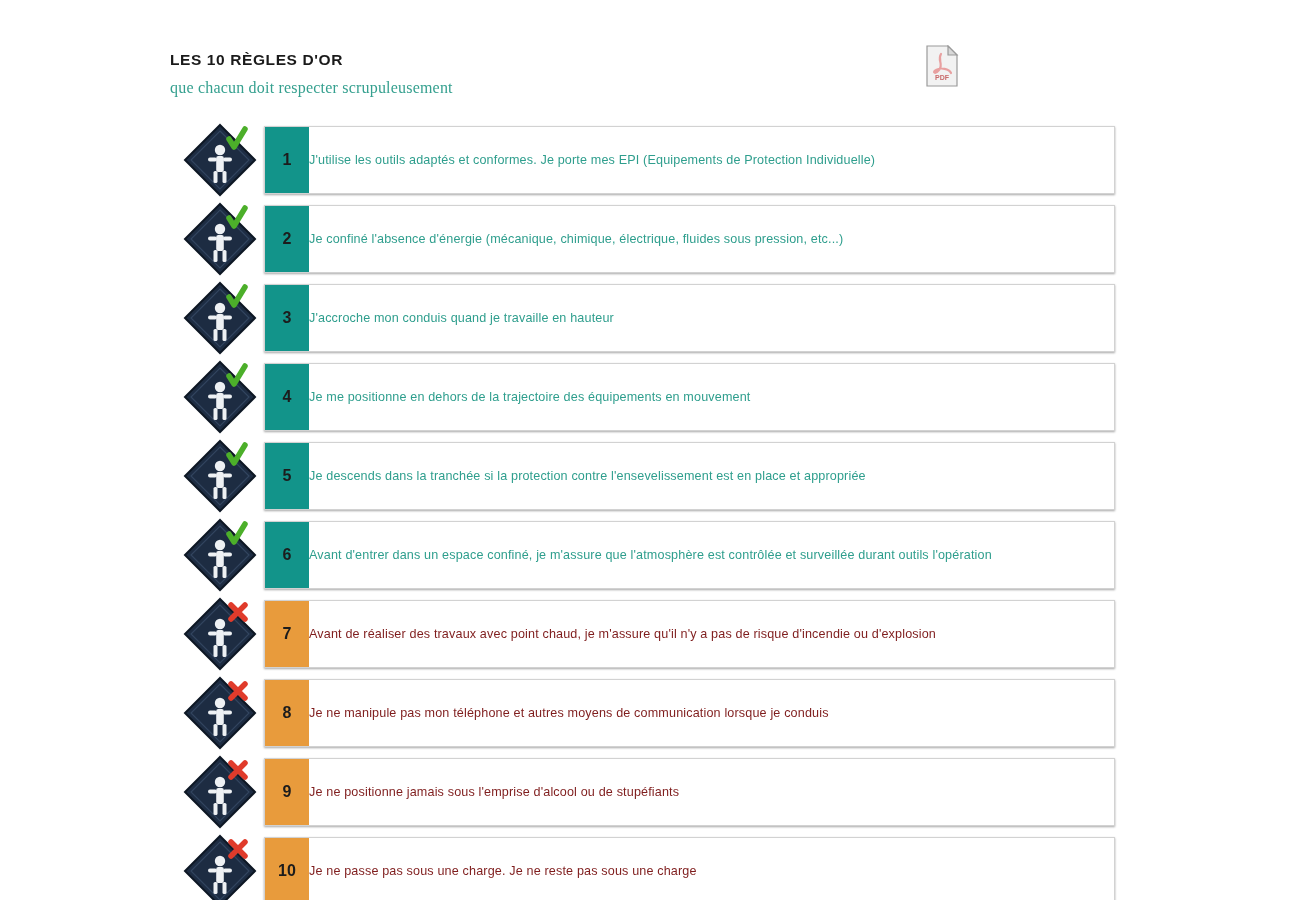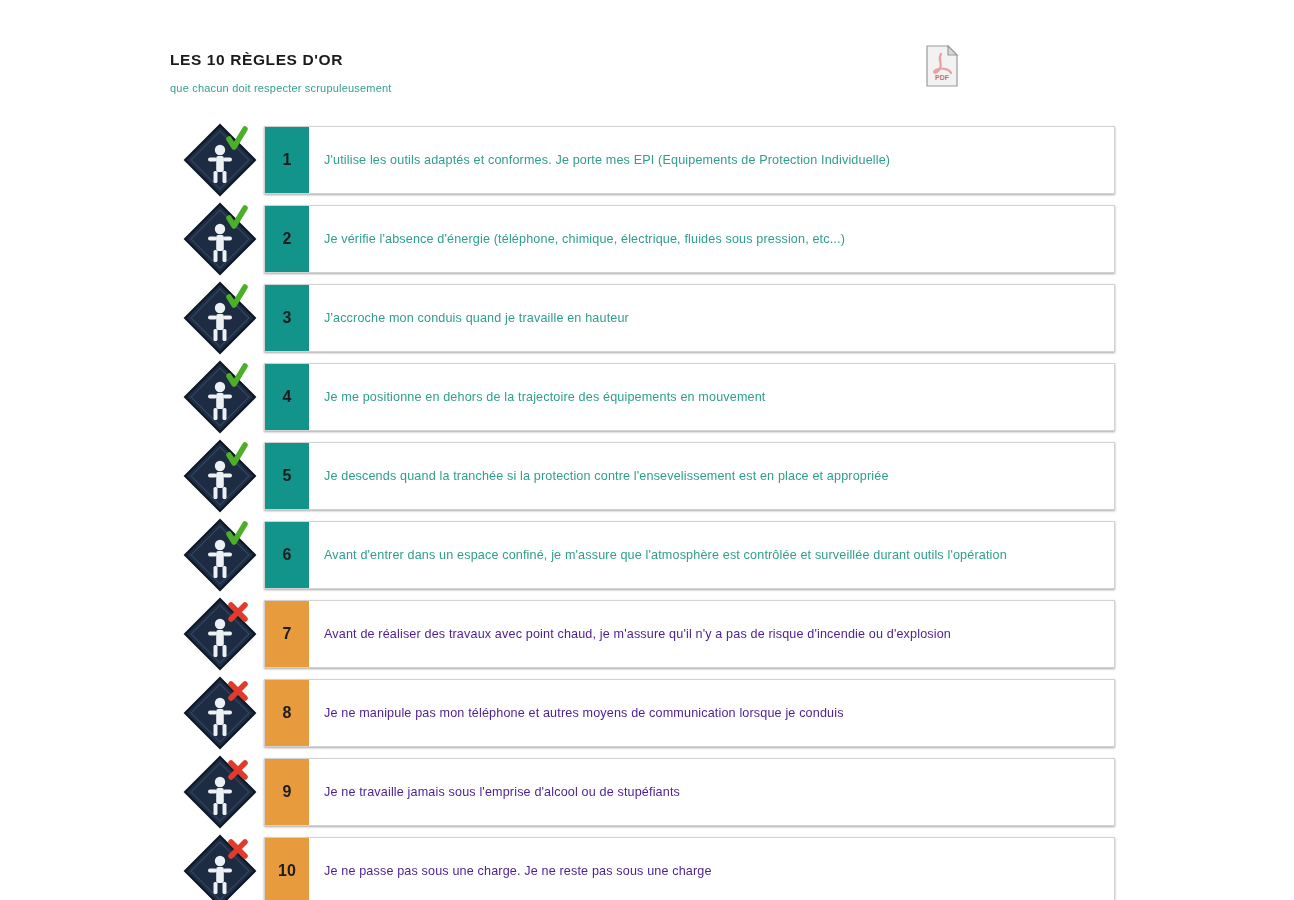--- a/index.html
+++ b/index.html
@@ -29,24 +29,25 @@
   }
   .header-title {
     font-size: 15.5px;
     font-weight: bold;
     letter-spacing: 0.6px;
     color: #1a1a1a;
     line-height: 20px;
   }
   .header-subtitle {
     margin-top: 8px;
-    font-size: 11px;
+    font-size: 16px;
     color: #35a08f;
     line-height: 20px;
     letter-spacing: 0.2px;
+    font-family: Liberation Serif, serif;
   }
 
   
   .pdf-icon {
     position: absolute;
     right: 106px;
     top: 13px;
     width: 34px;
     height: 42px;
     cursor: pointer;
@@ -102,28 +103,28 @@
     color: #1c1c1c;
   }
 
   .rule-number.teal { background: #12948a; }
   .rule-number.orange { background: #e89b3c; }
 
   .rule-text {
     flex: 1 1 auto;
     display: flex;
     align-items: center;
-    padding-left: 15px;
+    padding-left: 0;
     padding-right: 12px;
     font-size: 12.6px;
     line-height: 16px;
     letter-spacing: 0.15px;
   }
   .rule-text.teal { color: #2e9e8d; }
-  .rule-text.orange { color: #4c1d95; }
+  .rule-text.orange { color: #7f1d1d; }
 </style>
 </head>
 <body>
 
 <div class="page">
 
   <div class="header">
     <div class="header-title">LES 10 RÈGLES D'OR</div>
     <div class="header-subtitle">que chacun doit respecter scrupuleusement</div>
   </div>
@@ -166,21 +167,21 @@
               <rect x="33.2" y="33" width="7.6" height="16" rx="2"></rect>
               <rect x="25" y="34.5" width="9" height="4" rx="2"></rect>
               <rect x="40" y="34.5" width="9" height="4" rx="2"></rect>
               <rect x="30.5" y="48" width="4" height="12" rx="1.6"></rect>
               <rect x="39.5" y="48" width="4" height="12" rx="1.6"></rect>
             </g>
             <path d="M46,16 L51,24 L62,6" fill="none" stroke="#4caf2a" stroke-width="5.5" stroke-linecap="round" stroke-linejoin="round"></path>
           </svg></div>
         <div class="rule-card">
           <div class="rule-number teal">2</div>
-          <div class="rule-text teal">Je vérifie l'absence d'énergie (téléphone, chimique, électrique, fluides sous pression, etc...)</div>
+          <div class="rule-text teal">Je confiné l'absence d'énergie (mécanique, chimique, électrique, fluides sous pression, etc...)</div>
         </div>
       </div>
       <div class="rule-row">
         <div class="rule-icon"><svg width="74" height="74" viewBox="0 0 74 74" aria-hidden="true">
             <polygon points="37,2 72,37 37,72 2,37" fill="#1d2c42" stroke="#0d1724" stroke-width="2"></polygon>
             <polygon points="37,8 66,37 37,66 8,37" fill="none" stroke="#32455f" stroke-width="1.2"></polygon>
             <g fill="#eef1f4">
               <circle cx="37" cy="27" r="5.2"></circle>
               <rect x="33.2" y="33" width="7.6" height="16" rx="2"></rect>
               <rect x="25" y="34.5" width="9" height="4" rx="2"></rect>
@@ -223,21 +224,21 @@
               <rect x="33.2" y="33" width="7.6" height="16" rx="2"></rect>
               <rect x="25" y="34.5" width="9" height="4" rx="2"></rect>
               <rect x="40" y="34.5" width="9" height="4" rx="2"></rect>
               <rect x="30.5" y="48" width="4" height="12" rx="1.6"></rect>
               <rect x="39.5" y="48" width="4" height="12" rx="1.6"></rect>
             </g>
             <path d="M46,16 L51,24 L62,6" fill="none" stroke="#4caf2a" stroke-width="5.5" stroke-linecap="round" stroke-linejoin="round"></path>
           </svg></div>
         <div class="rule-card">
           <div class="rule-number teal">5</div>
-          <div class="rule-text teal">Je descends quand la tranchée si la protection contre l'ensevelissement est en place et appropriée</div>
+          <div class="rule-text teal">Je descends dans la tranchée si la protection contre l'ensevelissement est en place et appropriée</div>
         </div>
       </div>
       <div class="rule-row">
         <div class="rule-icon"><svg width="74" height="74" viewBox="0 0 74 74" aria-hidden="true">
             <polygon points="37,2 72,37 37,72 2,37" fill="#1d2c42" stroke="#0d1724" stroke-width="2"></polygon>
             <polygon points="37,8 66,37 37,66 8,37" fill="none" stroke="#32455f" stroke-width="1.2"></polygon>
             <g fill="#eef1f4">
               <circle cx="37" cy="27" r="5.2"></circle>
               <rect x="33.2" y="33" width="7.6" height="16" rx="2"></rect>
               <rect x="25" y="34.5" width="9" height="4" rx="2"></rect>
@@ -299,21 +300,21 @@
               <rect x="33.2" y="33" width="7.6" height="16" rx="2"></rect>
               <rect x="25" y="34.5" width="9" height="4" rx="2"></rect>
               <rect x="40" y="34.5" width="9" height="4" rx="2"></rect>
               <rect x="30.5" y="48" width="4" height="12" rx="1.6"></rect>
               <rect x="39.5" y="48" width="4" height="12" rx="1.6"></rect>
             </g>
             <path d="M48,8 L62,22 M62,8 L48,22" fill="none" stroke="#e03b2b" stroke-width="5.5" stroke-linecap="round"></path>
           </svg></div>
         <div class="rule-card">
           <div class="rule-number orange">9</div>
-          <div class="rule-text orange">Je ne travaille jamais sous l'emprise d'alcool ou de stupéfiants</div>
+          <div class="rule-text orange">Je ne positionne jamais sous l'emprise d'alcool ou de stupéfiants</div>
         </div>
       </div>
       <div class="rule-row">
         <div class="rule-icon"><svg width="74" height="74" viewBox="0 0 74 74" aria-hidden="true">
             <polygon points="37,2 72,37 37,72 2,37" fill="#1d2c42" stroke="#0d1724" stroke-width="2"></polygon>
             <polygon points="37,8 66,37 37,66 8,37" fill="none" stroke="#32455f" stroke-width="1.2"></polygon>
             <g fill="#eef1f4">
               <circle cx="37" cy="27" r="5.2"></circle>
               <rect x="33.2" y="33" width="7.6" height="16" rx="2"></rect>
               <rect x="25" y="34.5" width="9" height="4" rx="2"></rect>

